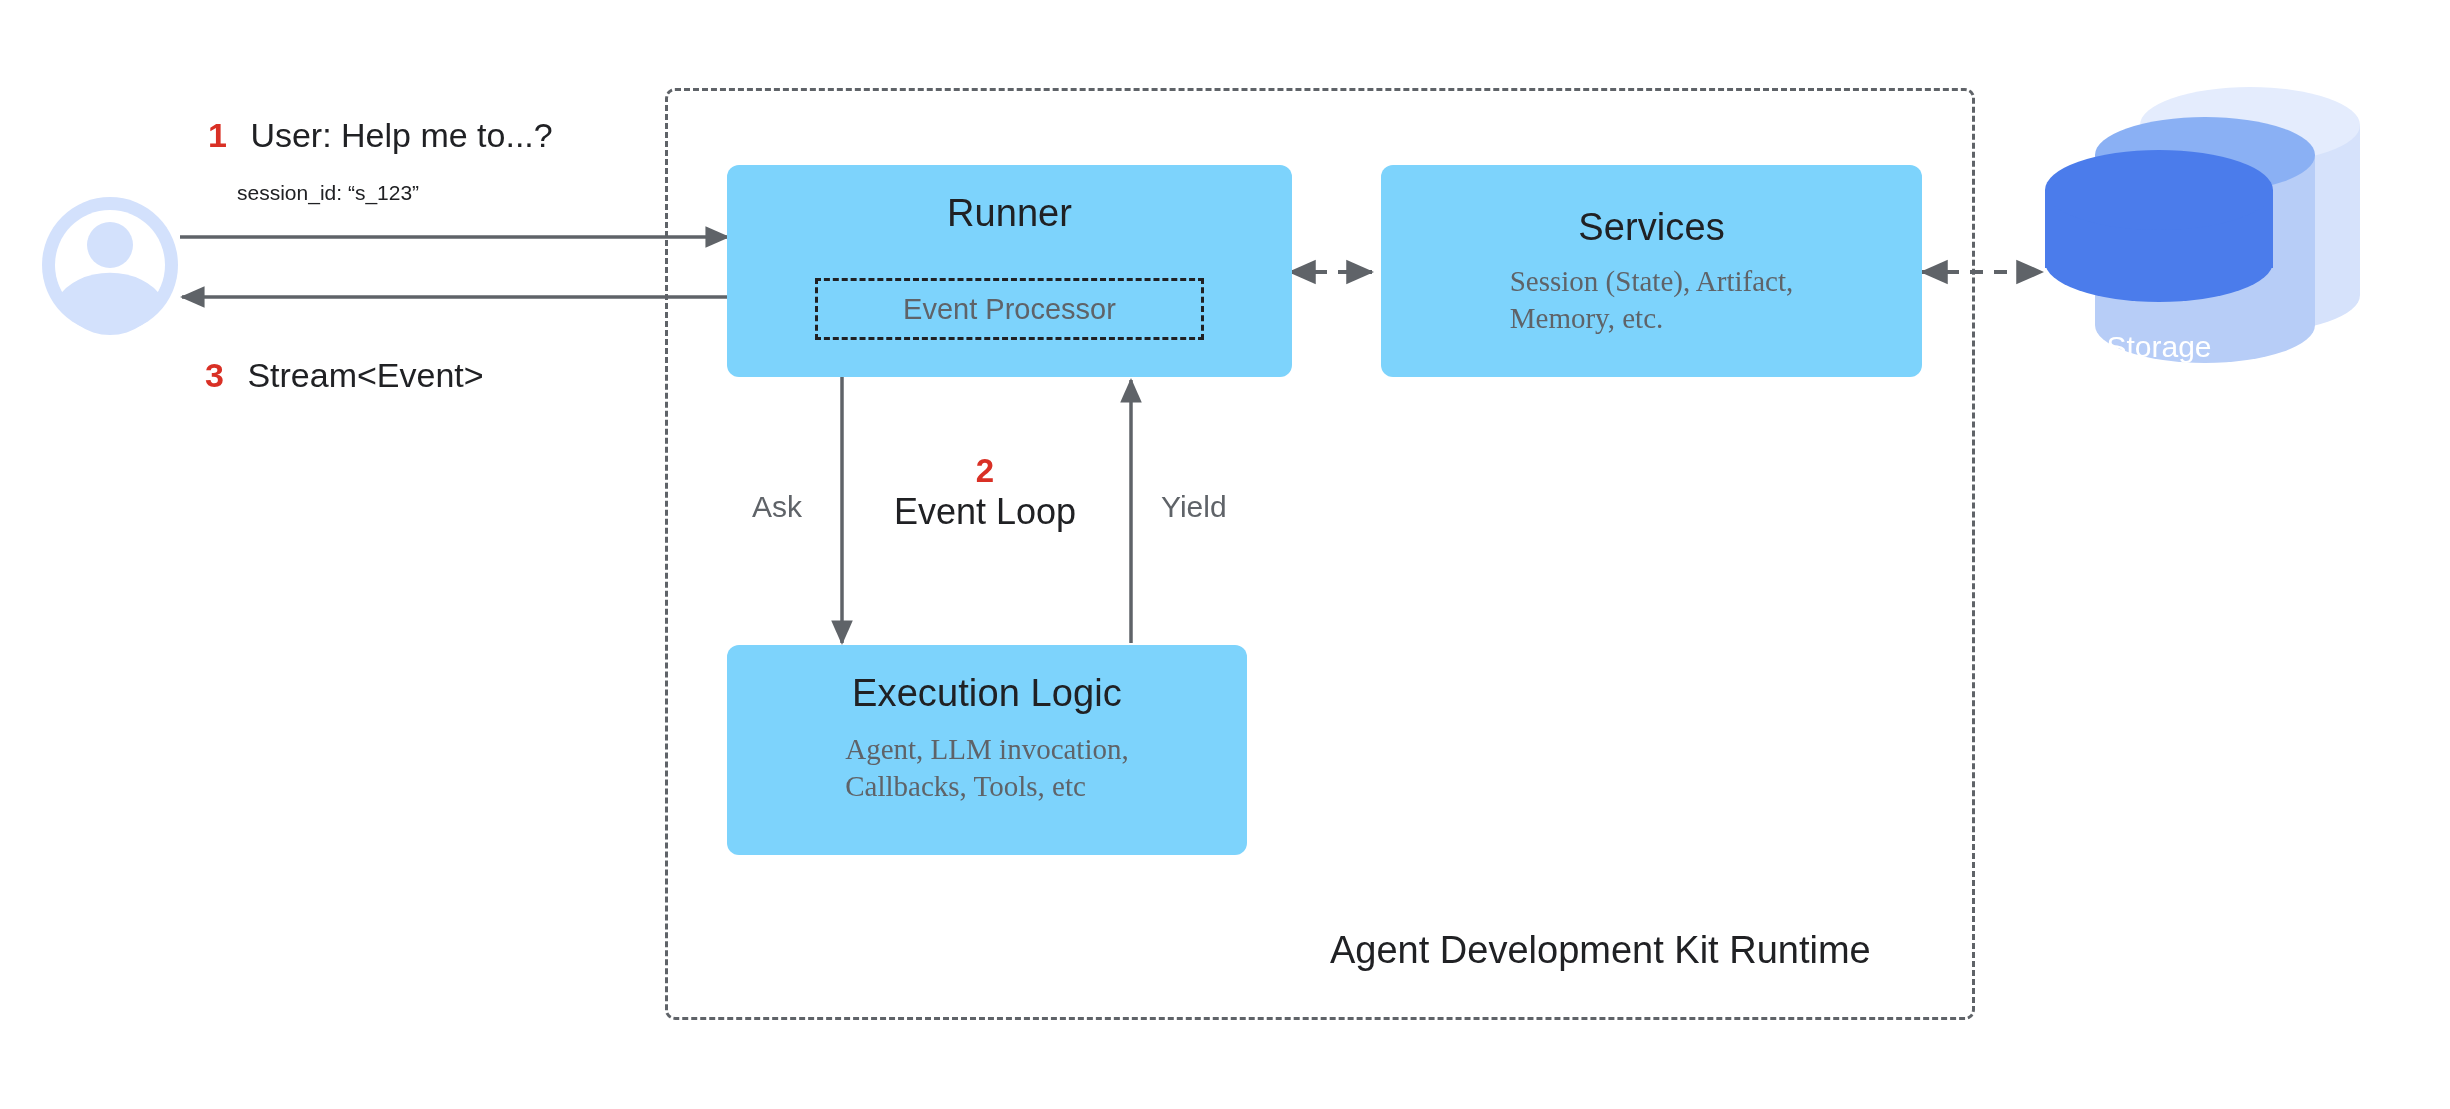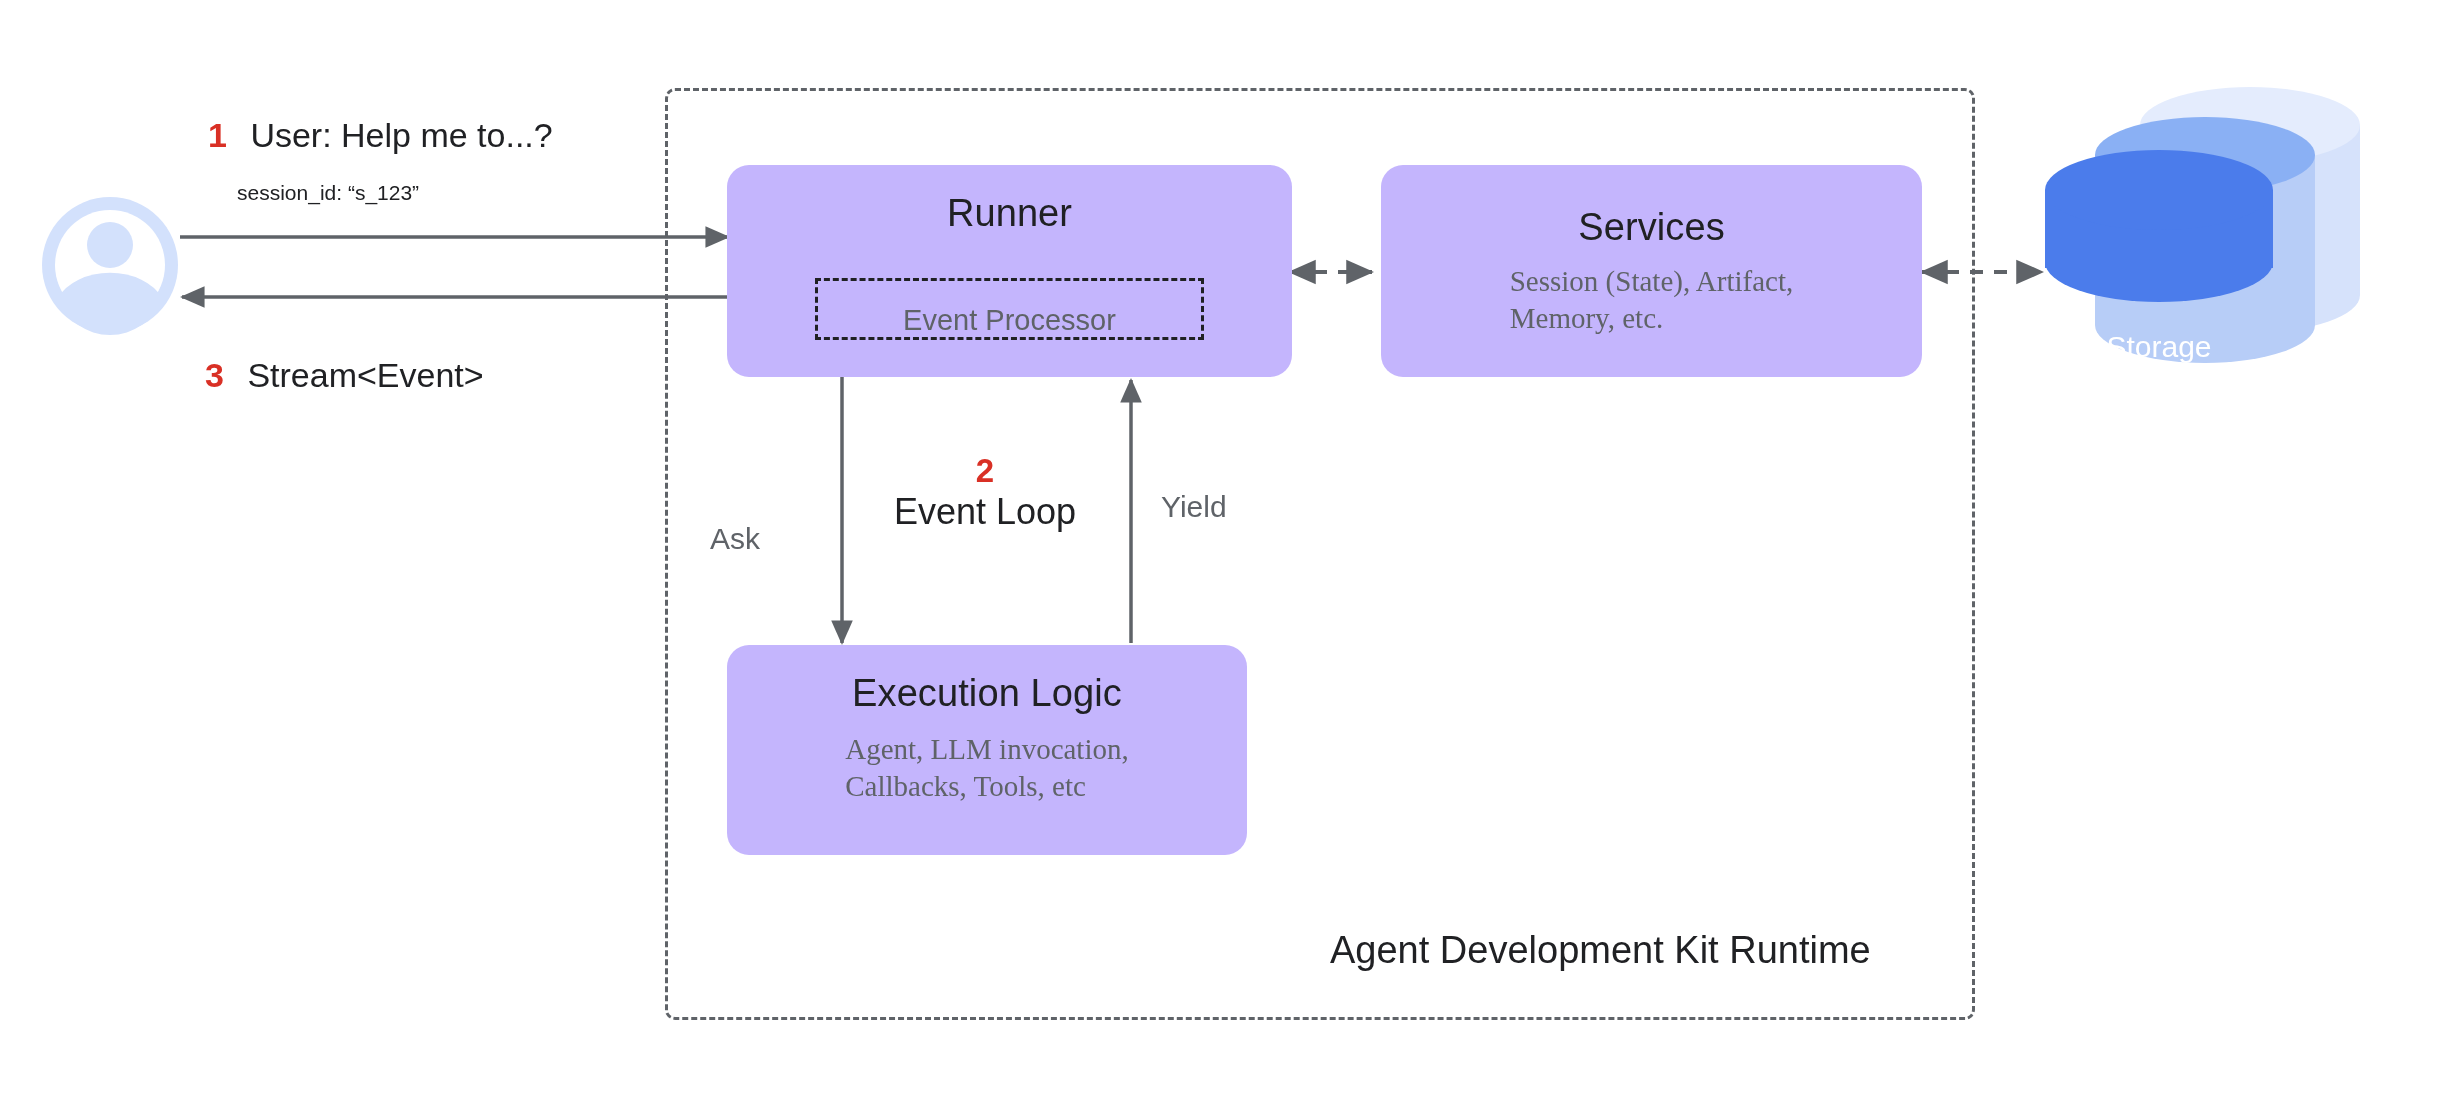--- a/index.html
+++ b/index.html
@@ -23,22 +23,22 @@
     left: 0;
     top: 0;
     width: 2450px;
     height: 1109px;
     pointer-events: none;
   }
 
   
   .node-box {
     position: absolute;
-    background: #c4b5fd;
-    border-radius: 22px;
+    background: #7dd3fc;
+    border-radius: 12px;
     box-sizing: border-box;
     display: flex;
     flex-direction: column;
     align-items: center;
   }
   .node-title {
     font-size: 38px;
     color: #202124;
     font-weight: 400;
     line-height: 1.1;
@@ -210,37 +210,37 @@
   <div class="user-subline" style="left:237px; top:181px;">session_id: “s_123”</div>
 
   <div class="stream-line" style="left:205px; top:356px;">
     <span class="step-num" style="margin-right: 14px;">3</span>
     <span>Stream&lt;Event&gt;</span>
   </div>
 
   <div class="node-box" style="left:727px; top:165px; width:565px; height:212px; padding-top:28px;">
     <div class="node-title">Runner</div>
   </div>
-  <div class="event-processor" style="left:815px; top:278px; width:389px; height:62px;align-items:flex-end;">
+  <div class="event-processor" style="left:815px; top:278px; width:389px; height:62px;">
     <span>Event Processor</span>
   </div>
 
   <div class="node-box" style="left:1381px; top:165px; width:541px; height:212px; padding-top:42px;">
     <div class="node-title">Services</div>
     <div class="node-sub" style="margin-top:14px; white-space:pre-line;">Session (State), Artifact,
 Memory, etc.</div>
   </div>
 
   <div class="node-box" style="left:727px; top:645px; width:520px; height:210px; padding-top:28px;">
     <div class="node-title">Execution Logic</div>
     <div class="node-sub" style="margin-top:16px; white-space:pre-line;">Agent, LLM invocation,
 Callbacks, Tools, etc</div>
   </div>
 
-  <div class="edge-label" style="left:710px; top:490px;margin-top:32px;">Ask</div>
+  <div class="edge-label" style="left:752px; top:490px;">Ask</div>
   <div class="edge-label" style="left:1161px; top:490px;">Yield</div>
 
   <div class="loop-label" style="left:890px; top:452px; width:190px;">
     <span class="loop-num">2</span>
     <span class="loop-text">Event Loop</span>
   </div>
 
   <div class="storage-label" style="left:2045px; top:330px; width:228px;">Storage</div>
 
 </div>

